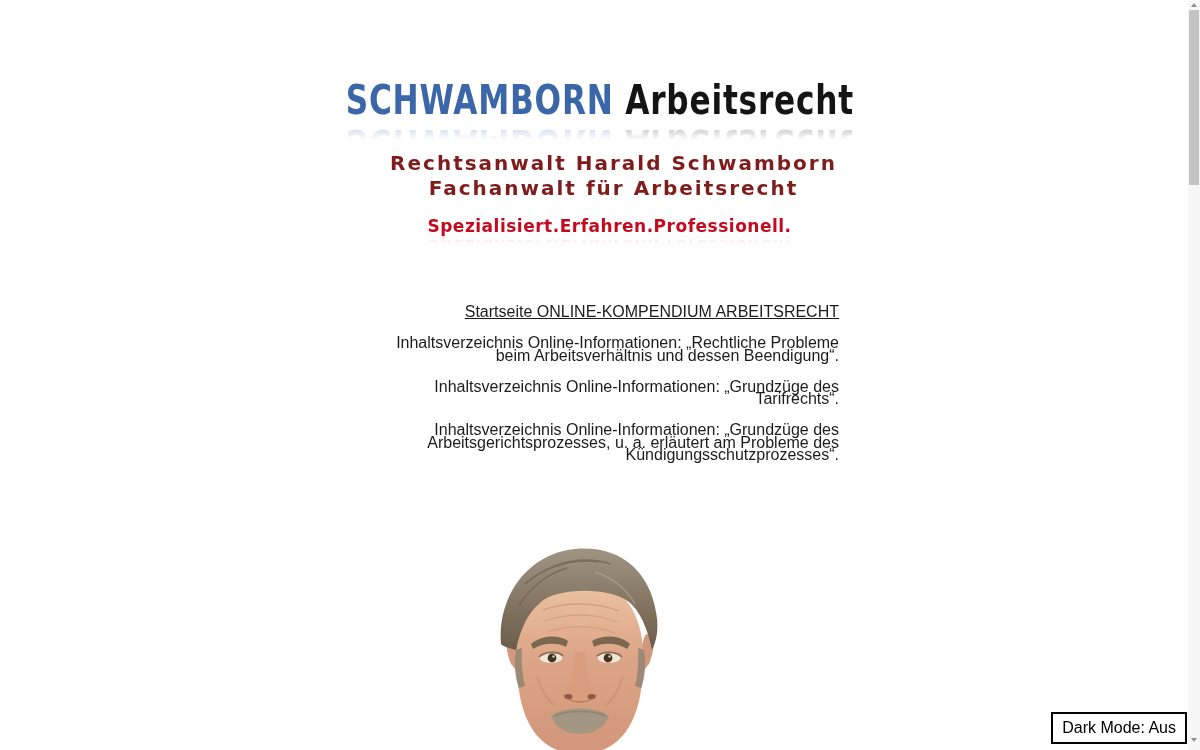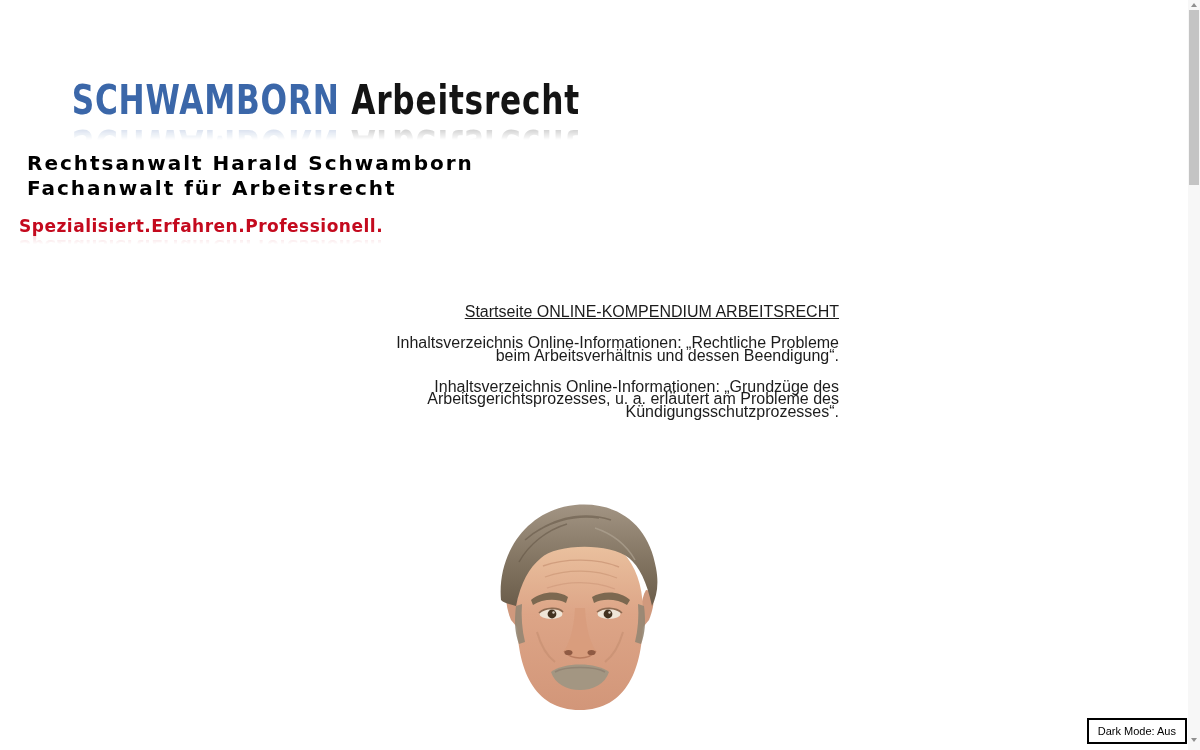--- a/index.html
+++ b/index.html
@@ -4,21 +4,21 @@
 <style>
   html, body { margin: 0; padding: 0; }
   body {
     width: 1200px; height: 750px; overflow: hidden; position: relative;
     background: #ffffff;
     font-family: "Liberation Sans", sans-serif;
     color: #1c1c1c;
   }
 
   
-  .header { padding-top: 78px; }
+  .header { padding-top: 78px; text-align: center; }
 
   .logo-main { line-height: 1; }
   .squish {
     display: inline-block; white-space: nowrap;
     transform: scaleX(0.78);
     font-family: "DejaVu Sans", sans-serif;
     font-weight: bold; font-size: 40px; letter-spacing: 1px; line-height: 44px;
   }
   .brand-primary  { color: #3b67a9; }
   .brand-secondary{ color: #141414; }
@@ -27,21 +27,21 @@
     height: 20px; overflow: hidden; opacity: 0.38;
     -webkit-mask-image: linear-gradient(to bottom, rgba(0,0,0,0.85), rgba(0,0,0,0) 90%);
             mask-image: linear-gradient(to bottom, rgba(0,0,0,0.85), rgba(0,0,0,0) 90%);
   }
   .flip { transform: scaleX(0.78) scaleY(-1); }
 
   .logo-sub {
     margin-top: 9px;
     font-family: "DejaVu Sans", sans-serif;
     font-weight: bold; font-size: 20px; line-height: 25px;
-    letter-spacing: 2px; color: #000000; margin-left: 27px;
+    letter-spacing: 2px; color: #7f1d1d; margin-left: 27px;
   }
 
   .logo-tagline {
     margin-top: 16px;
     font-family: "DejaVu Sans", sans-serif;
     font-weight: bold; font-size: 17px; line-height: 19px;
     letter-spacing: 0.5px; color: #c40a1e; padding-left: 19px;
   }
   .tag-refl-wrap {
     height: 9px; overflow: hidden; opacity: 0.18;
@@ -61,21 +61,21 @@
   .nav a.underlined { text-decoration: underline; }
 
   
   .portrait { display: block; margin: 82px 0 0 134px; width: 170px; height: 210px; }
 
   
   .darkmode {
     position: absolute; right: 13px; bottom: 6px;
     background: #ffffff; border: 2px solid #000000;
     padding: 5px 9px; font-family: "Liberation Sans", sans-serif;
-    font-size: 11px; color: #000000; cursor: pointer;
+    font-size: 16px; color: #000000; cursor: pointer;
   }
 
   
   .scrollbar {
     position: absolute; top: 0; right: 0; width: 12px; height: 750px;
     background: #f7f7f7;
   }
   .sb-btn { position: absolute; left: 0; width: 12px; height: 10px; }
   .sb-btn.up { top: 0; } .sb-btn.down { bottom: 5px; }
   .tri-up {
@@ -117,20 +117,21 @@
     </div>
   </div>
 
 </div>
 
 <div class="main">
 
   <nav class="nav">
     <a class="underlined">Startseite ONLINE-KOMPENDIUM ARBEITSRECHT</a>
     <a>Inhaltsverzeichnis Online-Informationen: „Rechtliche Probleme beim Arbeitsverhältnis und dessen Beendigung“.</a>
+    <a>Inhaltsverzeichnis Online-Informationen: „Grundzüge des Tarifrechts“.</a>
     <a>Inhaltsverzeichnis Online-Informationen: „Grundzüge des Arbeitsgerichtsprozesses, u. a. erläutert am Probleme des Kündigungsschutzprozesses“.</a>
   </nav>
 
   <svg class="portrait" viewBox="0 0 170 210" xmlns="http://www.w3.org/2000/svg" aria-hidden="true">
     <defs>
       <linearGradient id="skin" x1="0" y1="0" x2="0" y2="1">
         <stop offset="0" stop-color="#ecc5a2"></stop>
         <stop offset="0.45" stop-color="#ddA587"></stop>
         <stop offset="1" stop-color="#d29679"></stop>
       </linearGradient>

